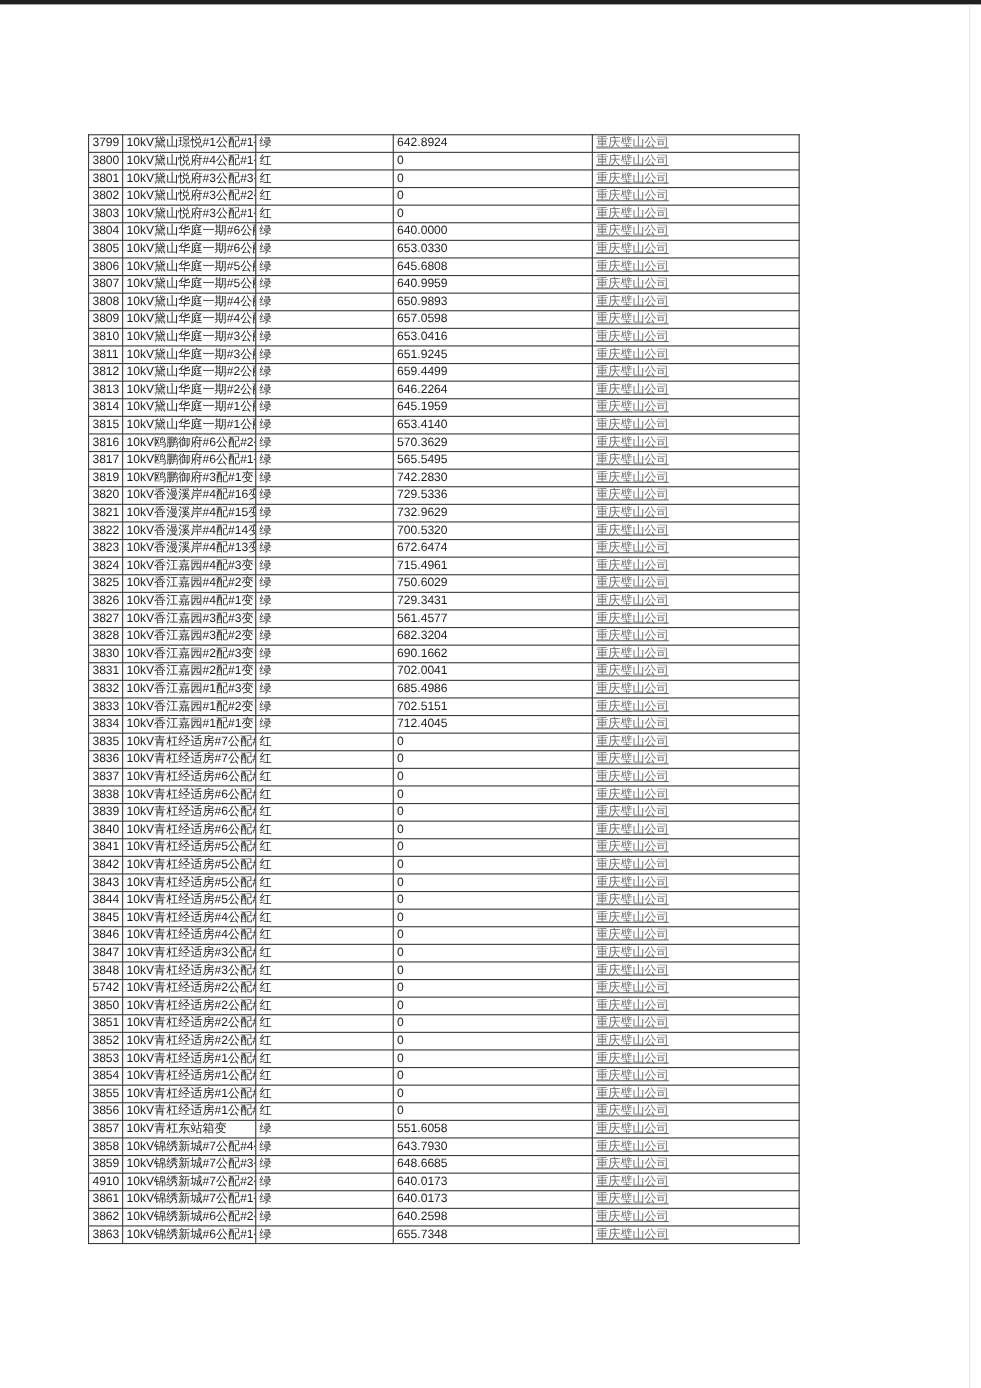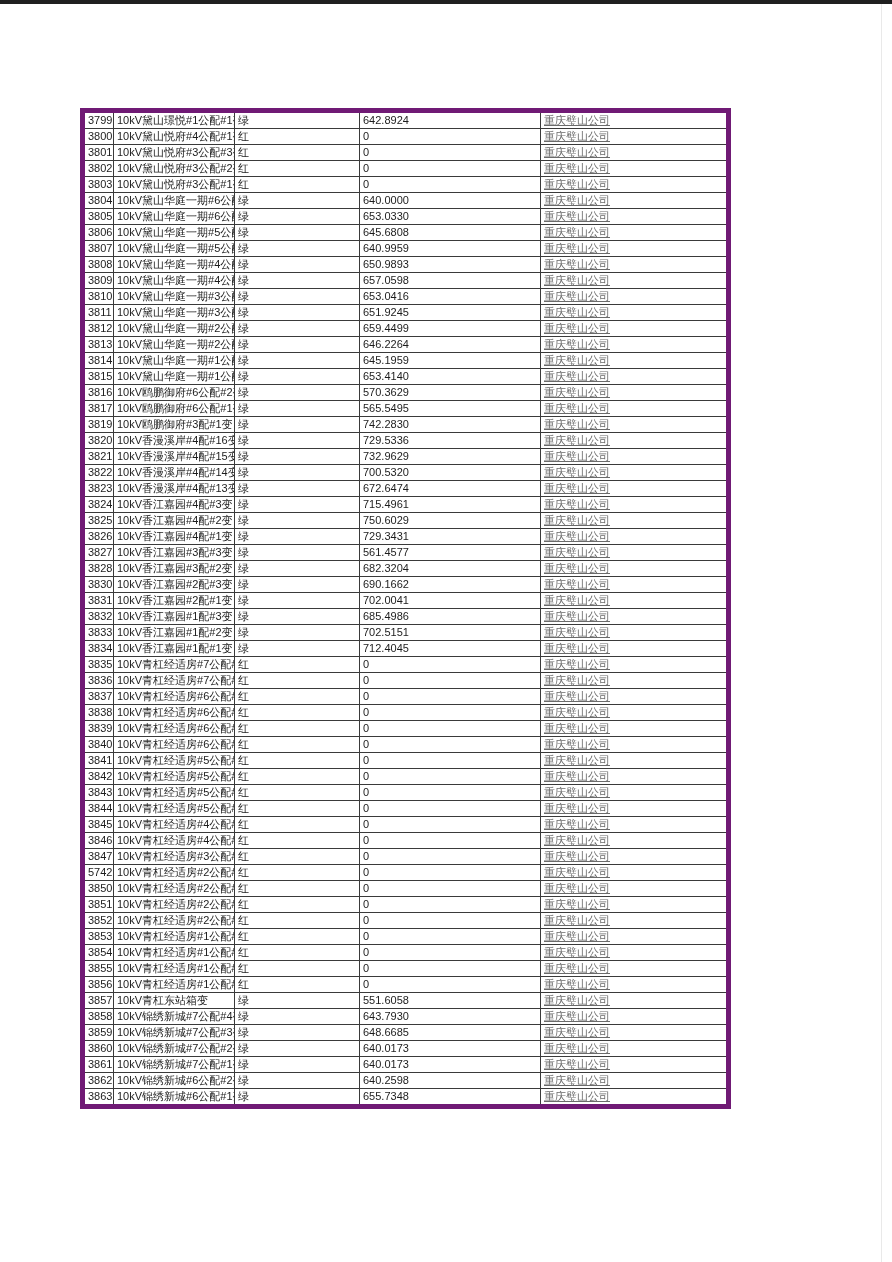--- a/index.html
+++ b/index.html
@@ -32,21 +32,22 @@
   }
   .grid-wrap {
     position: absolute;
     left: 80px;
     top: 108px;
   }
   table.grid {
     border-collapse: collapse;
     table-layout: fixed;
     width: 646px;
-    border: 5px solid #701a75;
+    border: 1px solid #701a75;
+    margin-top: 14px;
   }
   table.grid td {
     border: 1px solid #3a3a3a;
     height: 15px;
     line-height: 15px;
     font-size: 11px;
     color: #1c1c1c;
     padding: 0 0 0 3px;
     white-space: nowrap;
     overflow: hidden;
@@ -402,20 +403,27 @@
           <td class="c-company"><span class="company-link">重庆璧山公司</span></td>
         </tr>
         <tr>
           <td class="c-id">3847</td>
           <td class="c-name">10kV青杠经适房#3公配#</td>
           <td class="c-status">红</td>
           <td class="c-value">0</td>
           <td class="c-company"><span class="company-link">重庆璧山公司</span></td>
         </tr>
         <tr>
+          <td class="c-id">3848</td>
+          <td class="c-name">10kV青杠经适房#3公配#</td>
+          <td class="c-status">红</td>
+          <td class="c-value">0</td>
+          <td class="c-company"><span class="company-link">重庆璧山公司</span></td>
+        </tr>
+        <tr>
           <td class="c-id">5742</td>
           <td class="c-name">10kV青杠经适房#2公配#</td>
           <td class="c-status">红</td>
           <td class="c-value">0</td>
           <td class="c-company"><span class="company-link">重庆璧山公司</span></td>
         </tr>
         <tr>
           <td class="c-id">3850</td>
           <td class="c-name">10kV青杠经适房#2公配#</td>
           <td class="c-status">红</td>
@@ -479,21 +487,21 @@
           <td class="c-company"><span class="company-link">重庆璧山公司</span></td>
         </tr>
         <tr>
           <td class="c-id">3859</td>
           <td class="c-name">10kV锦绣新城#7公配#3变</td>
           <td class="c-status">绿</td>
           <td class="c-value">648.6685</td>
           <td class="c-company"><span class="company-link">重庆璧山公司</span></td>
         </tr>
         <tr>
-          <td class="c-id">3860</td>
+          <td class="c-id">4910</td>
           <td class="c-name">10kV锦绣新城#7公配#2变</td>
           <td class="c-status">绿</td>
           <td class="c-value">640.0173</td>
           <td class="c-company"><span class="company-link">重庆璧山公司</span></td>
         </tr>
         <tr>
           <td class="c-id">3861</td>
           <td class="c-name">10kV锦绣新城#7公配#1变</td>
           <td class="c-status">绿</td>
           <td class="c-value">640.0173</td>

